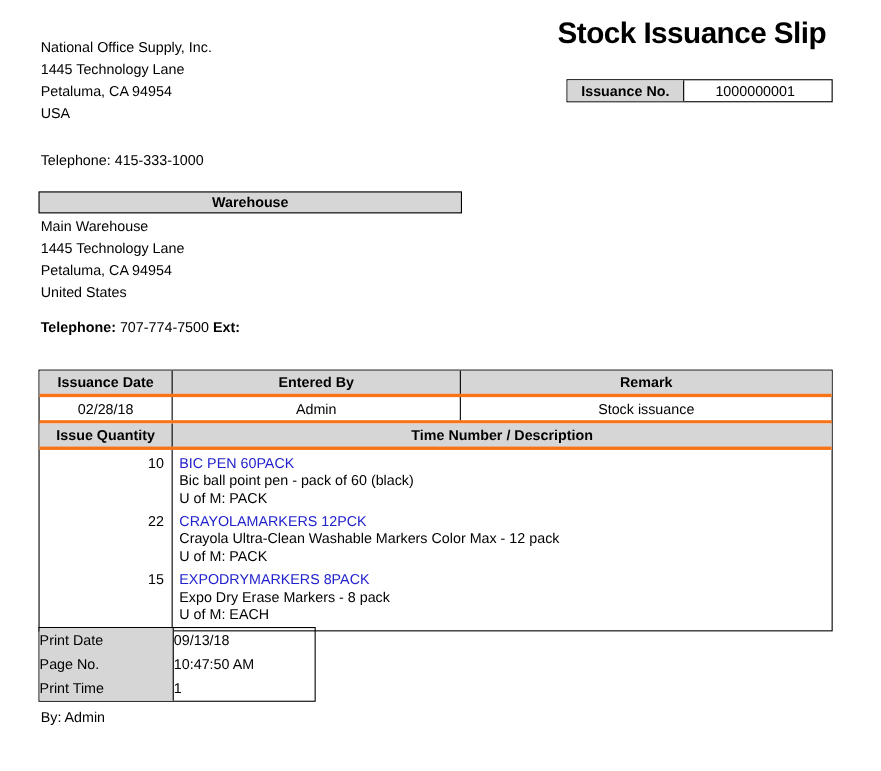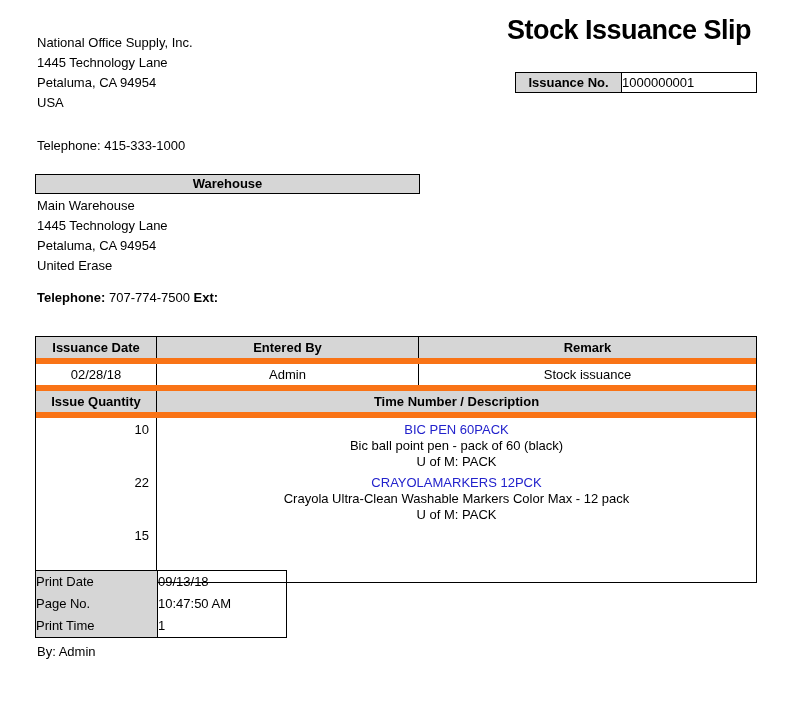--- a/index.html
+++ b/index.html
@@ -20,46 +20,46 @@
 
   
   .issuance-box{
     left:515px;top:72px;width:242px;height:21px;box-sizing:border-box;
     border:1px solid #000;display:flex;
   }
   .issuance-box .lbl{
     width:106px;box-sizing:border-box;border-right:1px solid #000;
     background:var(--gray);font-weight:bold;text-align:center;line-height:19px;
   }
-  .issuance-box .val{flex:1;text-align:left;padding-right:5px;line-height:19px;}
+  .issuance-box .val{flex:1;text-align:center;padding-right:5px;line-height:19px;}
 
   
   .wh-bar{
     left:35px;top:174px;width:385px;height:20px;box-sizing:border-box;
     border:1px solid #000;background:var(--gray);
     font-weight:bold;text-align:center;line-height:18px;
   }
 
   
   .main-table{
     left:35px;top:336px;width:722px;box-sizing:border-box;border:1px solid #000;
   }
-  .t-row{display:flex;height:21px;line-height:21px;border-bottom:6px solid #f97316;}
+  .t-row{display:flex;height:21px;line-height:21px;border-bottom:3px solid #f97316;}
   .t-row.hdr{background:var(--gray);font-weight:bold;}
   .t-row .c1{width:121px;box-sizing:border-box;border-right:1px solid #000;text-align:center;}
   .t-row .c2{width:262px;box-sizing:border-box;border-right:1px solid #000;text-align:center;}
   .t-row .c3{flex:1;text-align:center;}
   .t-row .cmerge{flex:1;text-align:center;}
   .items-row{display:flex;height:164px;border-bottom:none;}
   .items-row .qtycol{
     width:121px;box-sizing:border-box;border-right:1px solid #000;padding-top:4px;
   }
   .items-row .desccol{flex:1;padding:4px 6px 0 6px;}
   .qty-cell{height:53px;line-height:16px;text-align:right;padding-right:7px;}
-  .item-block{line-height:16px;margin-bottom:5px;text-align:center;}
+  .item-block{line-height:16px;margin-bottom:5px;}
   .item-link{color:var(--link);cursor:pointer;white-space:nowrap;}
 
   
   .print-box{
     left:35px;top:570px;width:252px;box-sizing:border-box;border:1px solid #000;display:flex;
   }
   .print-box .labels{
     width:122px;box-sizing:border-box;border-right:1px solid #000;background:var(--gray);
   }
   .print-box .values{flex:1;}
@@ -90,21 +90,21 @@
   <div class="abs issuance-box">
     <div class="lbl">Issuance No.</div>
     <div class="val">1000000001</div>
   </div>
 
   <div class="abs wh-bar">Warehouse</div>
   <div class="abs" style="left:37px;top:196px;">
     <div class="line">Main Warehouse</div>
     <div class="line">1445 Technology Lane</div>
     <div class="line">Petaluma, CA 94954</div>
-    <div class="line">United Erase</div>
+    <div class="line">United States</div>
   </div>
   <div class="abs line" style="left:37px;top:288px;">
     <span class="b">Telephone:</span>
     <span>707-774-7500</span>
     <span class="b">Ext:</span>
   </div>
 
   <div class="abs main-table">
     <div class="t-row hdr">
       <div class="c1">Issuance Date</div>
@@ -130,20 +130,25 @@
         <div class="item-block">
           <div class="item-link">BIC PEN 60PACK</div>
           <div>Bic ball point pen - pack of 60 (black)</div>
           <div>U of M: PACK</div>
         </div>
         <div class="item-block">
           <div class="item-link">CRAYOLAMARKERS 12PCK</div>
           <div>Crayola Ultra-Clean Washable Markers Color Max - 12 pack</div>
           <div>U of M: PACK</div>
         </div>
+        <div class="item-block">
+          <div class="item-link">EXPODRYMARKERS 8PACK</div>
+          <div>Expo Dry Erase Markers - 8 pack</div>
+          <div>U of M: EACH</div>
+        </div>
       </div>
     </div>
   </div>
 
   <div class="abs print-box">
     <div class="labels">
       <div class="prow">Print Date</div>
       <div class="prow">Page No.</div>
       <div class="prow">Print Time</div>
     </div>

